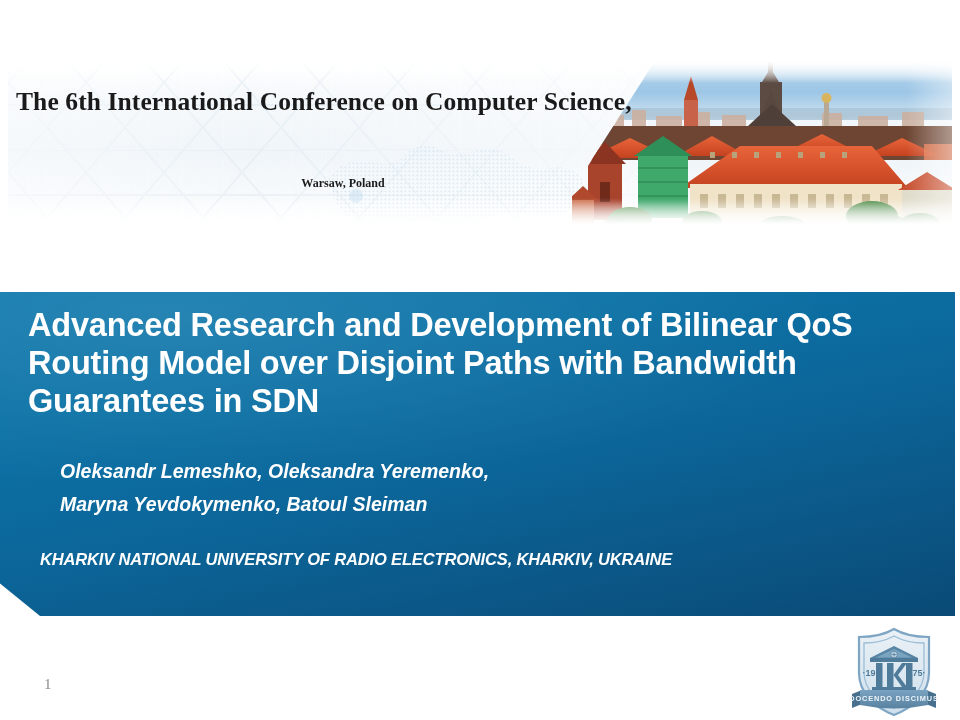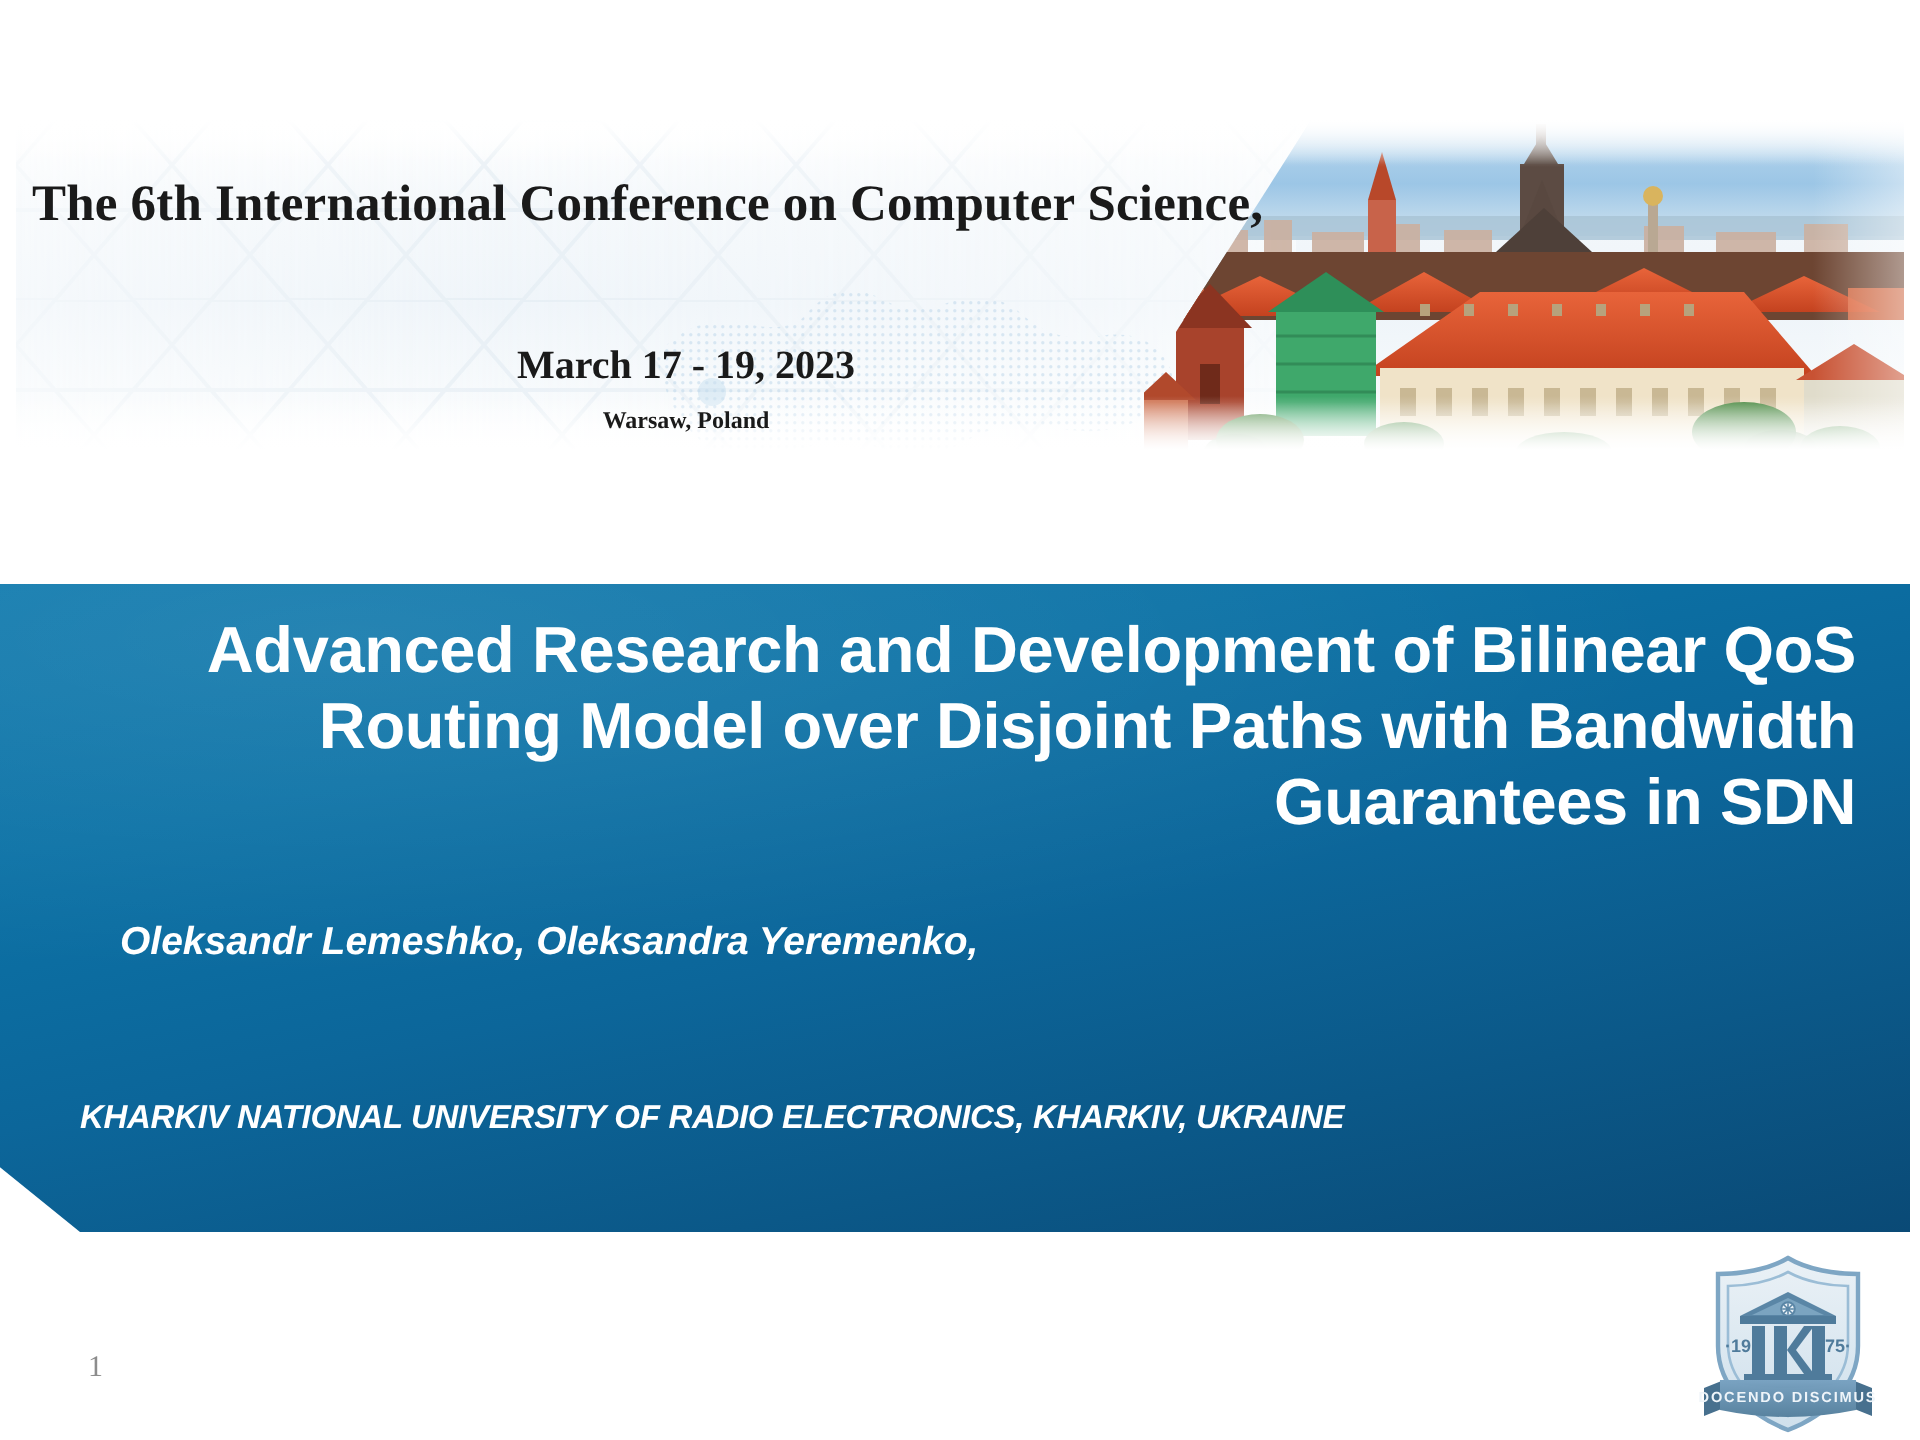--- a/index.html
+++ b/index.html
@@ -145,21 +145,21 @@
     inset: 0;
     background: radial-gradient(120% 90% at 18% 8%, rgba(255,255,255,0.10) 0%, rgba(255,255,255,0) 58%);
     pointer-events: none;
   }
 
   #slide-title {
     position: absolute;
     left: 28px;
     top: 14px;
     width: 900px;
-    text-align: right;
+    text-align: left;
     color: #ffffff;
     font-size: 32.5px;
     font-weight: bold;
     line-height: 38px;
     letter-spacing: -0.2px;
   }
 
   #authors {
     position: absolute;
     left: 60px;
@@ -373,32 +373,32 @@
     </div>
 
     <div id="header-fade-top"></div>
     <div id="header-fade-bottom"></div>
 
     <div id="conf-title-block">
       <div class="conf-title-line">The 6th International Conference on Computer Science,</div>
     </div>
 
     <div id="conf-date-block">
-      <div id="conf-dates">March 17 - 19, 2023</div>
       <div id="conf-location">Warsaw, Poland</div>
     </div>
   </div>
 
   <div id="title-band">
     <div id="band-sheen"></div>
 
     <div id="slide-title">Advanced Research and Development of Bilinear QoS Routing Model over Disjoint Paths with Bandwidth Guarantees in SDN</div>
 
     <div id="authors">
       <div>Oleksandr Lemeshko, Oleksandra Yeremenko,</div>
+      <div>Maryna Yevdokymenko, Batoul Sleiman</div>
     </div>
 
     <div id="affiliation">KHARKIV NATIONAL UNIVERSITY OF RADIO ELECTRONICS, KHARKIV, UKRAINE</div>
   </div>
 
   <div id="slide-number">1</div>
 
   <svg id="university-logo" viewBox="0 0 96 92">
     <defs>
       <linearGradient id="shieldg" x1="0" y1="0" x2="0" y2="1">

